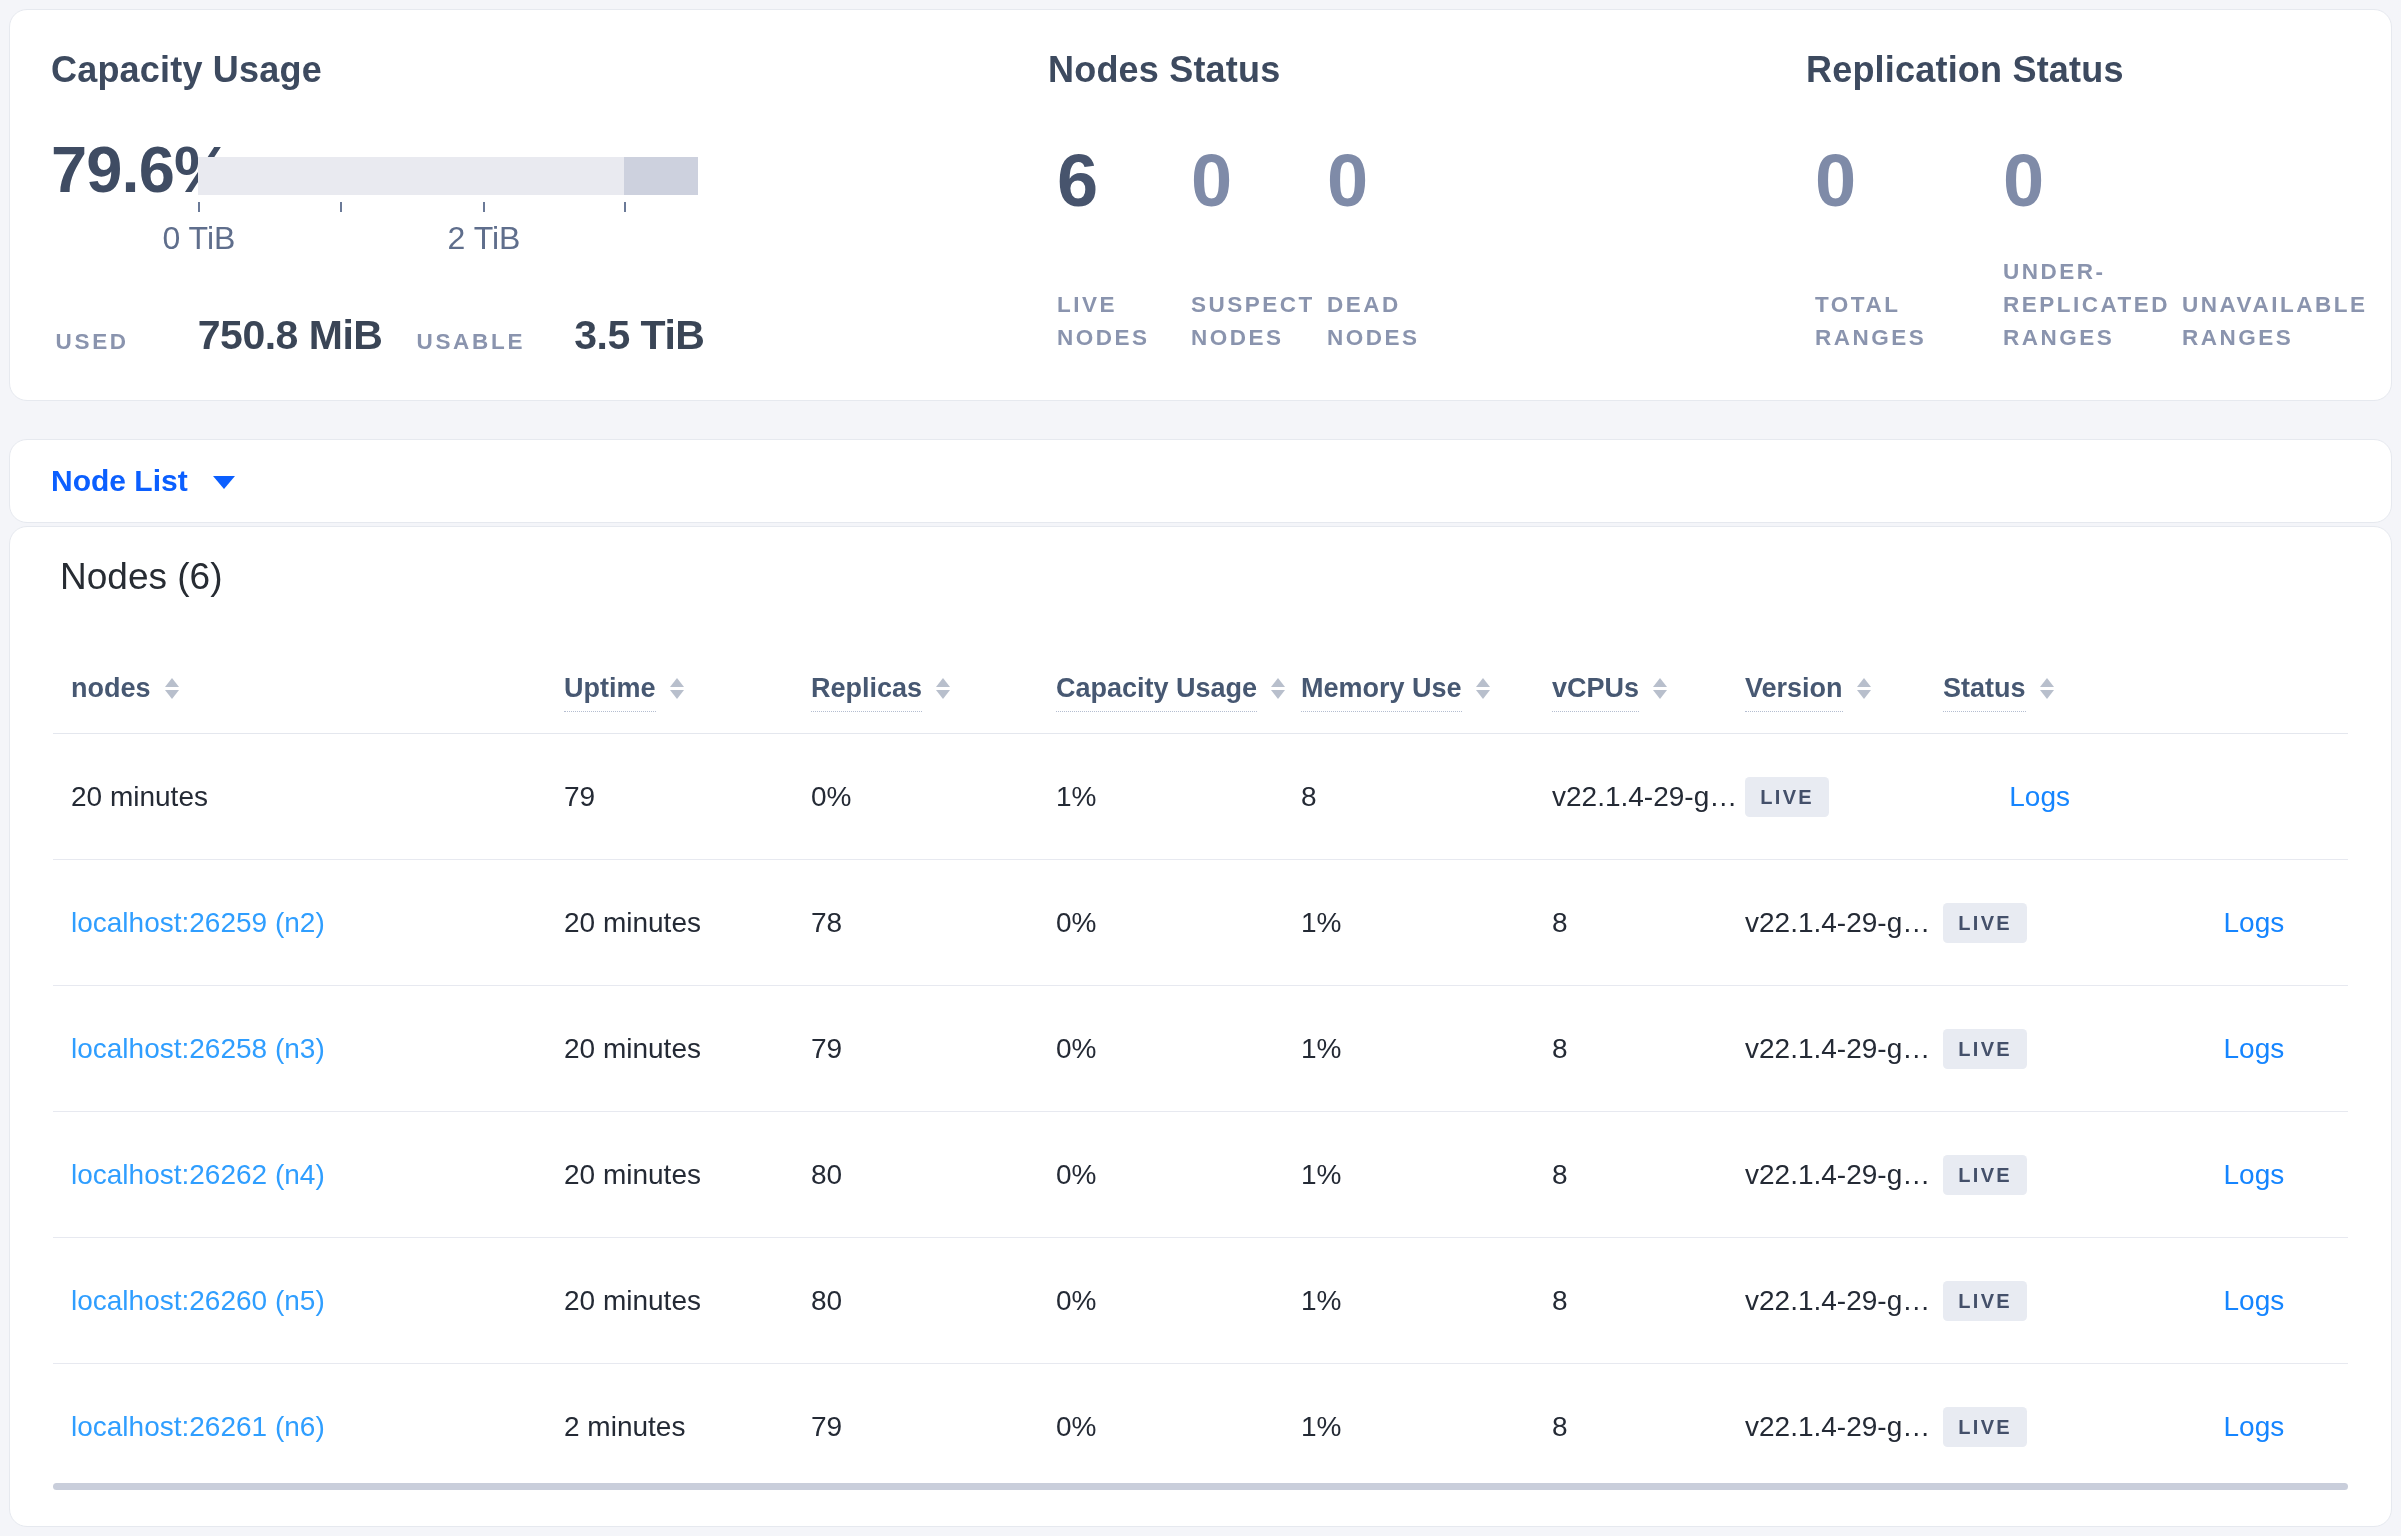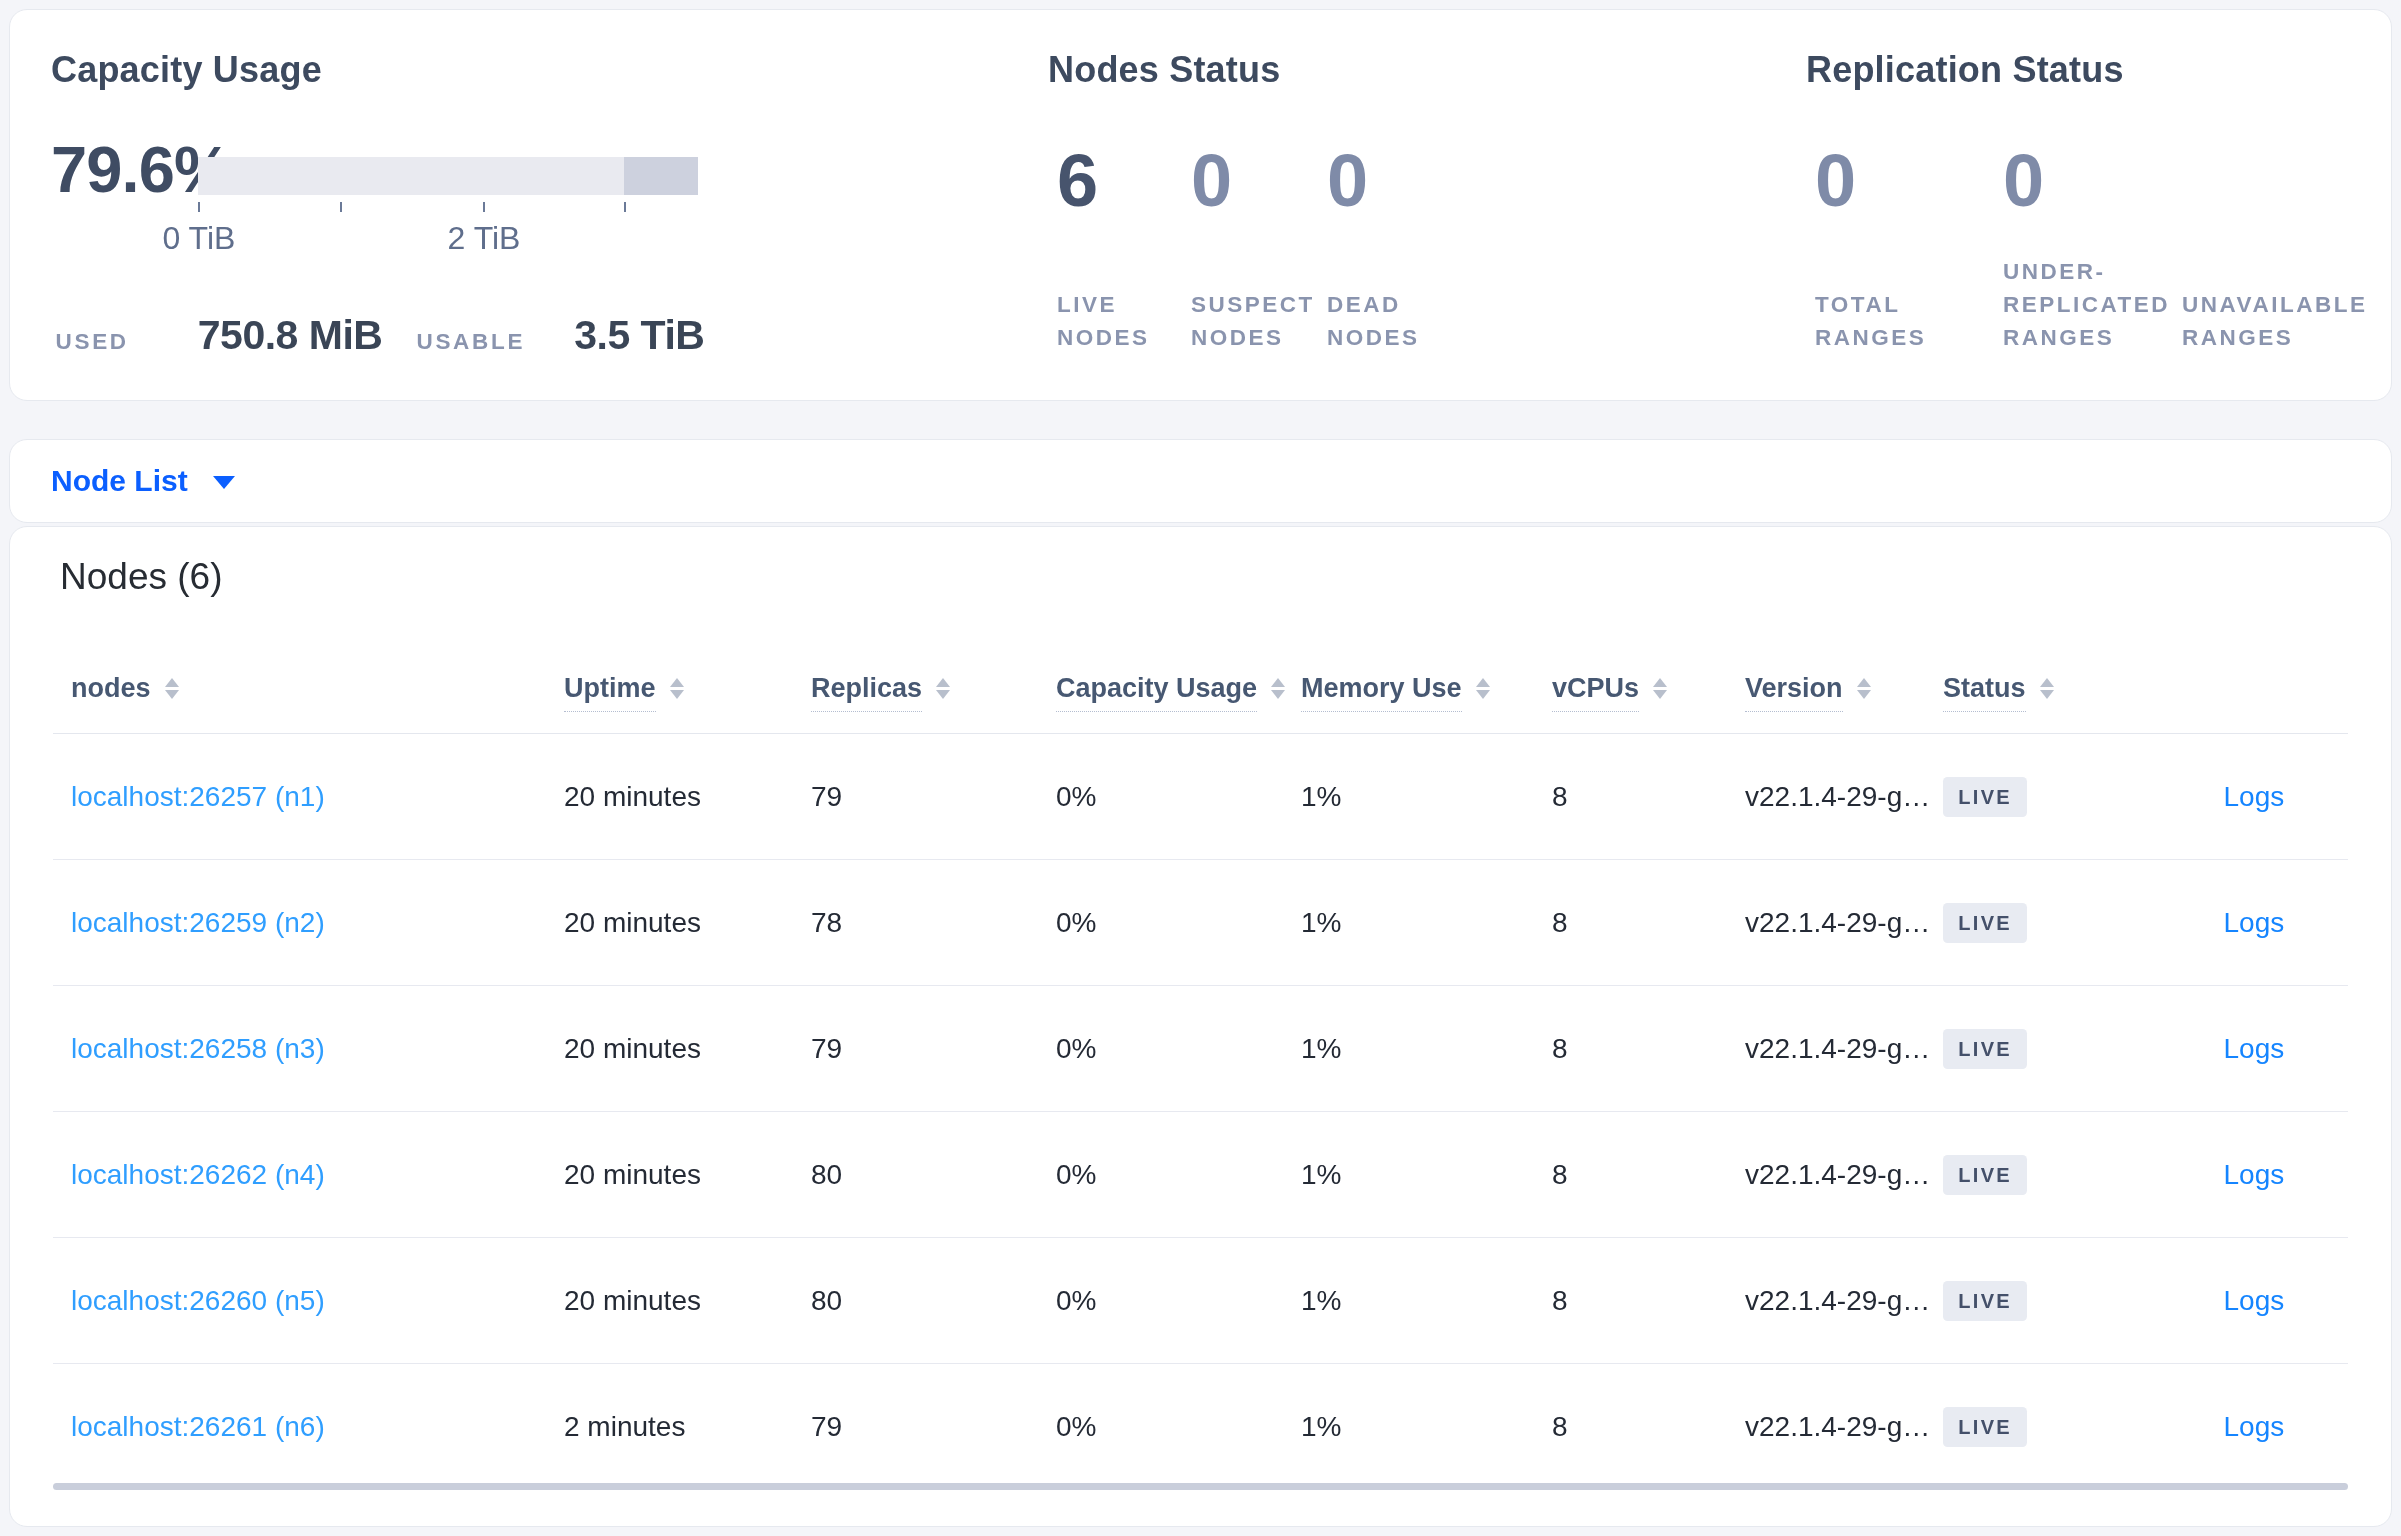--- a/index.html
+++ b/index.html
@@ -214,21 +214,20 @@
         <span class="th-label dotted">Status</span>
         <span class="sort-icon">
             <span class="up"></span>
             <span class="down"></span>
           </span>
       </div>
       <div></div>
     </div>
 
     <div class="tgrid trow">
-      <div class="td"><a class="node-link">localhost:26257 (n1)</a></div>
       <div class="td">20 minutes</div>
       <div class="td">79</div>
       <div class="td">0%</div>
       <div class="td">1%</div>
       <div class="td">8</div>
       <div class="td">v22.1.4-29-g…</div>
       <div class="td"><span class="badge-live">LIVE</span></div>
       <div class="td logs-cell"><a class="logs-link">Logs</a></div>
     </div>
 

